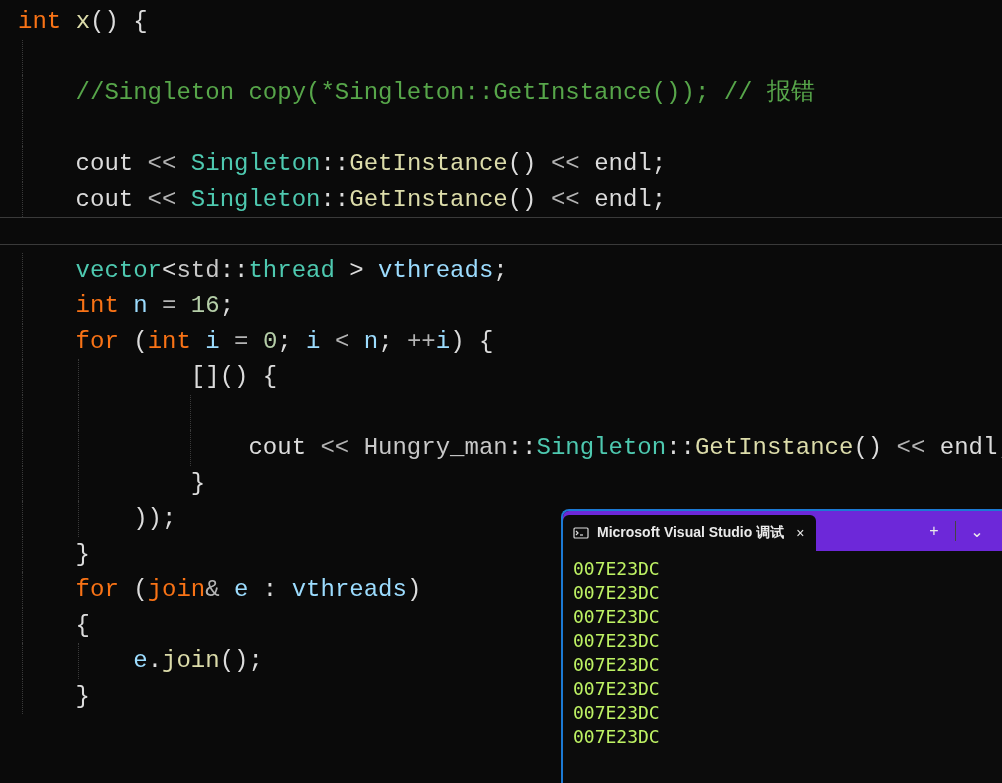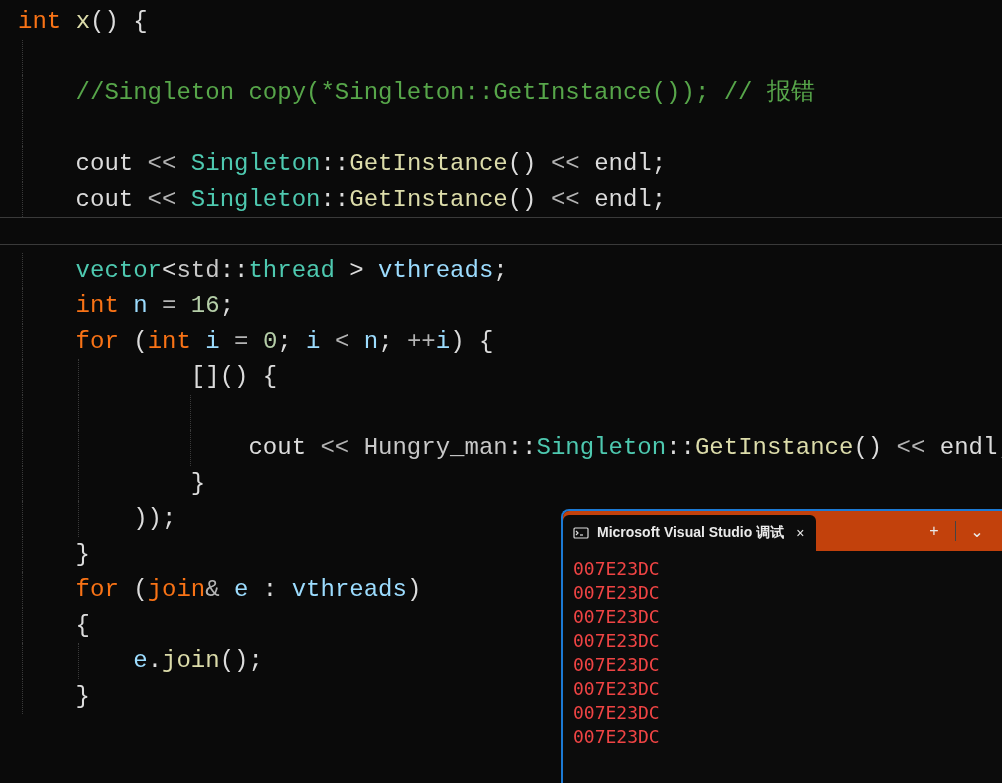--- a/index.html
+++ b/index.html
@@ -60,21 +60,21 @@
     height: 274px;
     background: #0c0c0c;
     border-top: 2px solid #1c7ad4;
     border-left: 2px solid #1c7ad4;
     border-top-left-radius: 8px;
     display: flex;
     flex-direction: column;
   }
   .tabbar {
     height: 40px;
-    background: #c2410c;
+    background: #6d28d9;
     display: flex;
     align-items: stretch;
     border-top-left-radius: 6px;
   }
   .tab {
     display: flex;
     align-items: center;
     background: #0c0c0c;
     height: 36px;
     margin-top: 4px;
@@ -119,21 +119,21 @@
     font-family: "Segoe UI", sans-serif;
     font-size: 16px;
     border-radius: 4px;
   }
   .term-body {
     flex: 1;
     padding: 6px 10px;
     font-family: "Consolas", monospace;
     font-size: 18px;
     line-height: 24px;
-    color: #ef4444;
+    color: #bef264;
   }
   .term-line { white-space: pre; }
 </style>
 </head>
 <body>
 
 <div class="editor">
 
   <div class="ruler-top ruler1"></div>
   <div class="ruler-top ruler2"></div>

